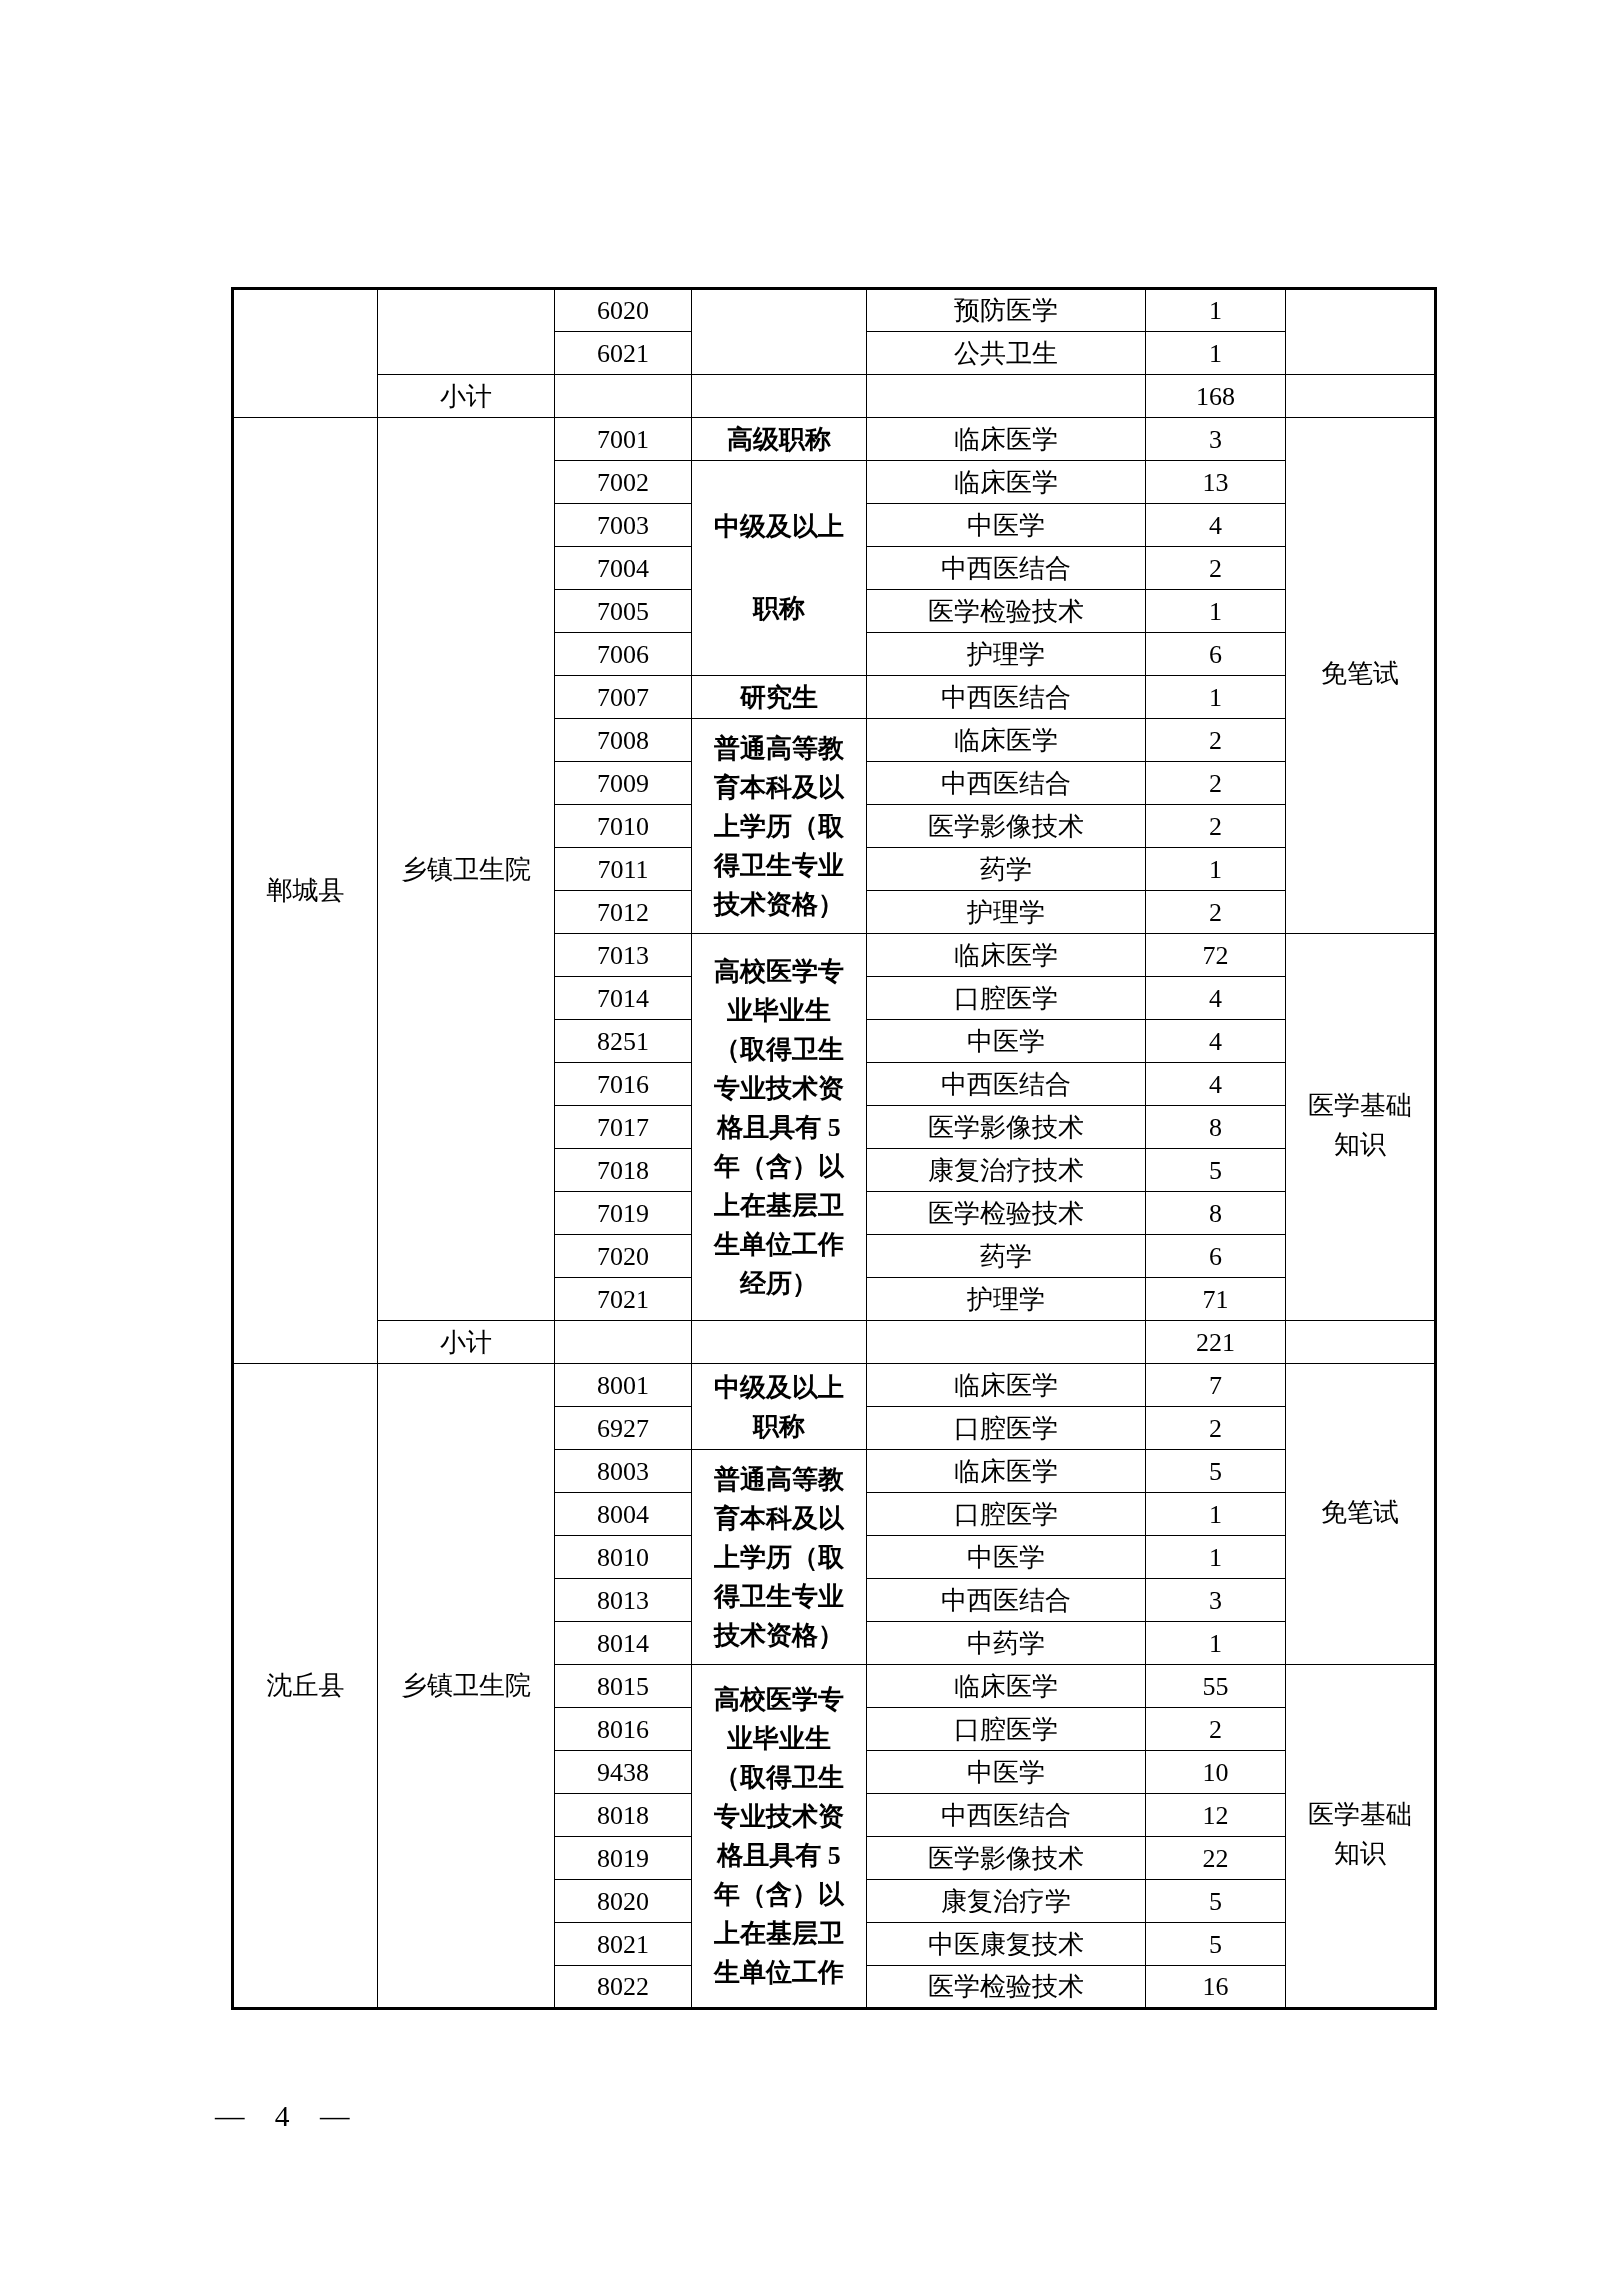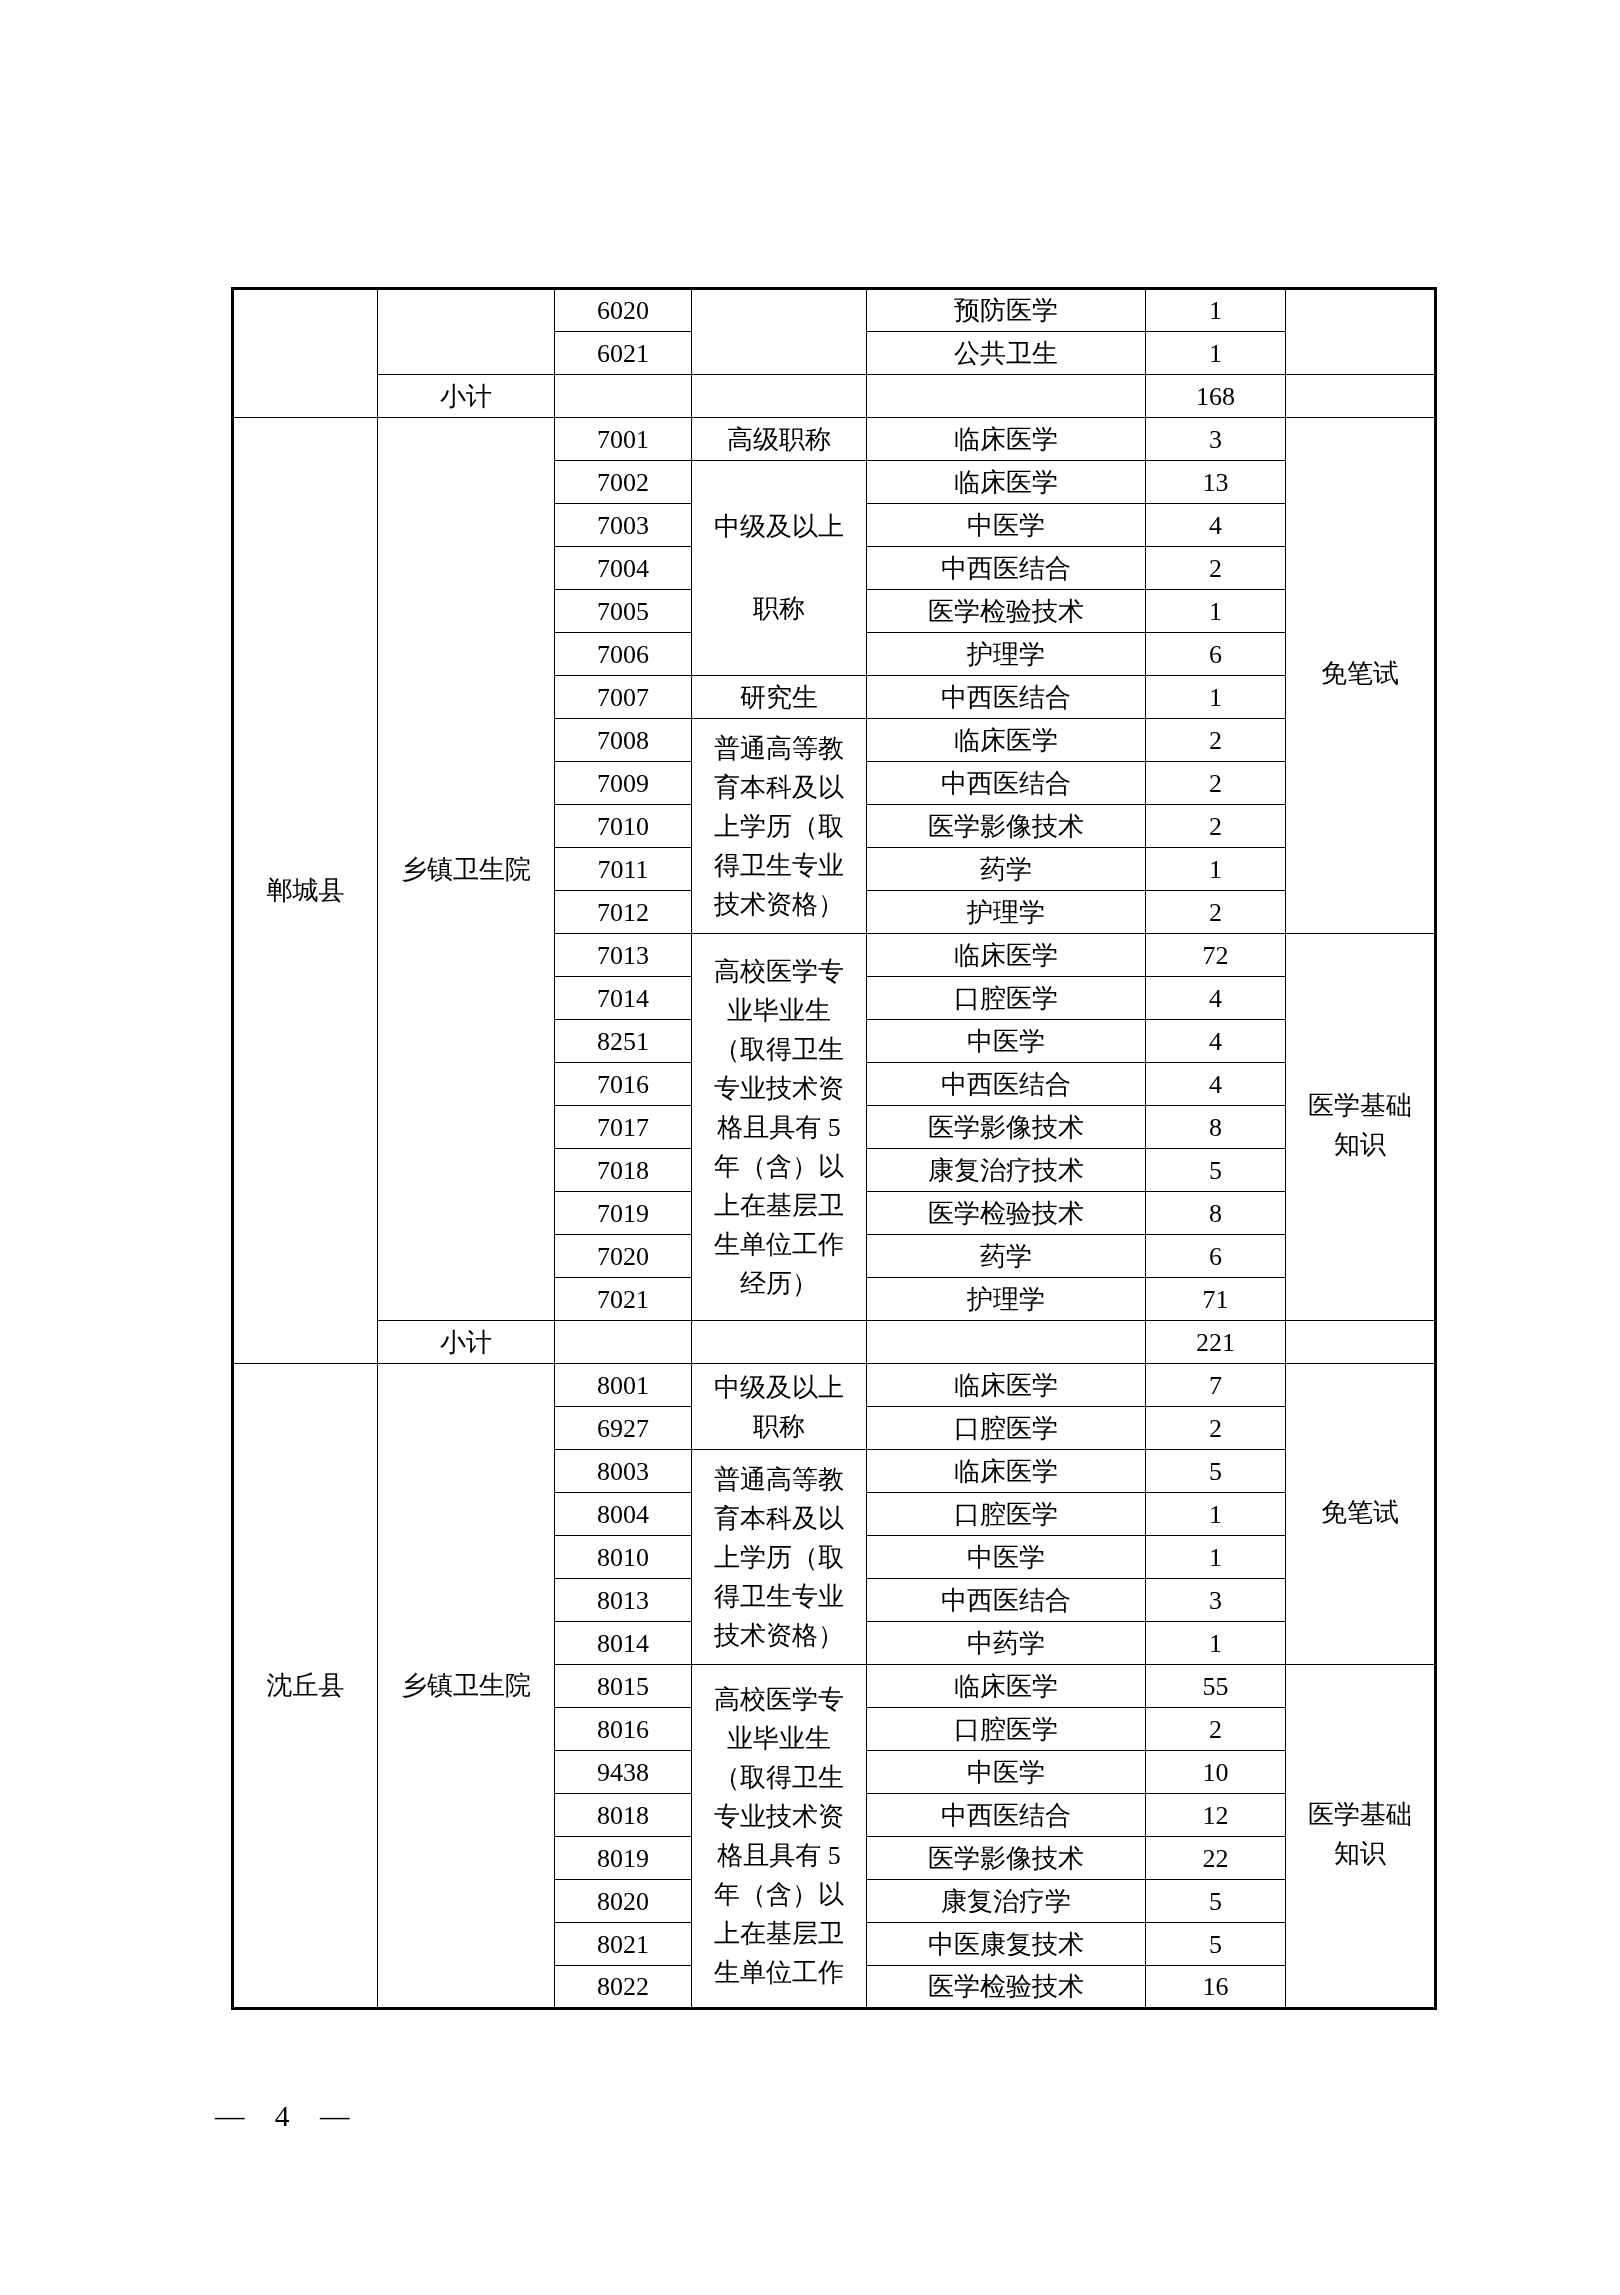--- a/index.html
+++ b/index.html
@@ -19,21 +19,21 @@
   }
   table.t tr{height:43px;}
   table.t td{
     border:1.6px solid #000;
     padding:0;
     text-align:center;vertical-align:middle;
     font-size:26px;line-height:39px;
     white-space:pre-line;
     overflow:hidden;
   }
-  td.qual{font-size:25px;line-height:42px;}
+  td.qual{font-size:25px;line-height:42px;font-weight:bold;}
   td.qual.lh2{line-height:82px;}
   td.exam{font-size:26px;line-height:42px;font-family:Liberation Mono, monospace;}
   td.st{border-top:4.4px solid #000;}
   .footer{
     position:absolute;left:215px;top:2100px;
     font-size:29.5px;letter-spacing:2.2px;word-spacing:18.6px;
     color:#000;
   }
 </style>
 </head>

